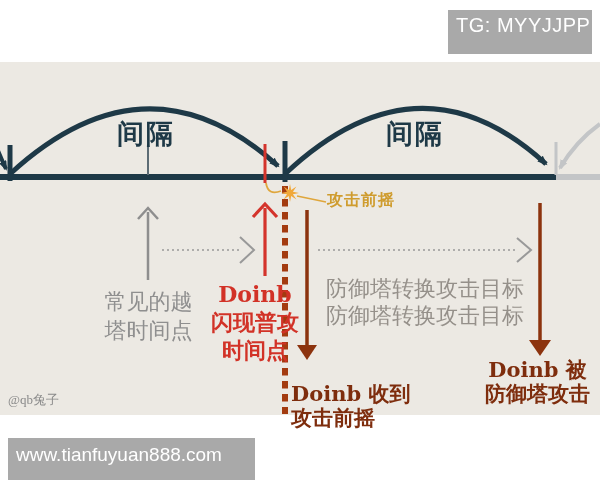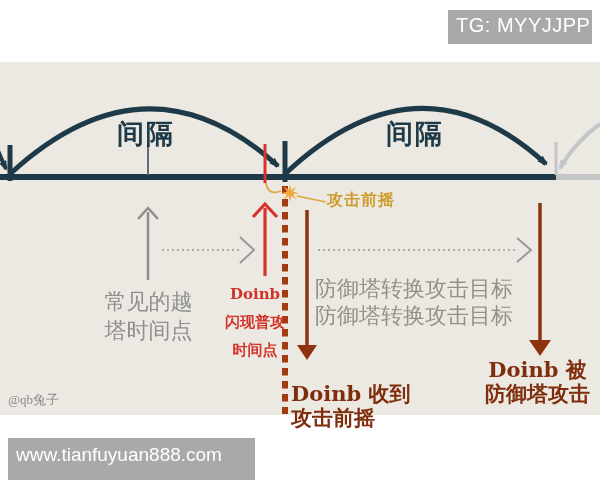--- a/index.html
+++ b/index.html
@@ -1,21 +1,21 @@
 <!DOCTYPE html>
 <html><head>
 <meta charset="utf-8">
 <style>
   html,body{margin:0;padding:0;}
   body{
     width:600px;height:480px;position:relative;background:#ffffff;
     font-family:"Liberation Sans",sans-serif;overflow:hidden;
   }
   .badge{
-    position:absolute;left:448px;top:10px;width:144px;height:34px;
+    position:absolute;left:448px;top:10px;width:144px;height:44px;
     background:#a9a9a9;color:#ffffff;font-size:20px;line-height:30px;
     padding-left:8px;box-sizing:border-box;letter-spacing:0.5px;
     font-family:"Liberation Sans",sans-serif;font-weight:400;
   }
   .footer-bar{
     position:absolute;left:8px;top:438px;width:247px;height:47px;
     background:#a9a9a9;color:#ffffff;font-size:19px;line-height:33px;
     padding-left:8px;box-sizing:border-box;
     font-family:"Liberation Sans",sans-serif;
   }
@@ -33,25 +33,25 @@
   .interval-2{left:360px;}
   .windup{
     left:327px;top:128px;font-size:16px;font-weight:bold;color:#cf9c2e;
     letter-spacing:1px;
   }
   .common-dive{
     left:66px;top:225px;width:165px;text-align:center;font-size:22px;
     color:#8f8f8f;line-height:29px;
   }
   .flash-attack{
-    left:194px;top:218px;width:122px;text-align:center;font-size:15px;
+    left:194px;top:218px;width:122px;text-align:center;font-size:22px;
     font-weight:bold;color:#d23227;line-height:28px;
   }
   .tower-delay{
-    left:315px;top:213px;width:220px;text-align:left;font-size:22px;
+    left:315px;top:213px;width:220px;text-align:center;font-size:22px;
     color:#95908a;line-height:27px;
   }
   .alert-text{
     left:291px;top:296px;width:140px;text-align:left;font-size:21px;
     font-weight:bold;color:#7e2d0d;line-height:24px;margin-top:24px;
   }
   .attacked-text{
     left:470px;top:296px;width:135px;text-align:center;font-size:21px;
     font-weight:bold;color:#7e2d0d;line-height:24px;
   }

